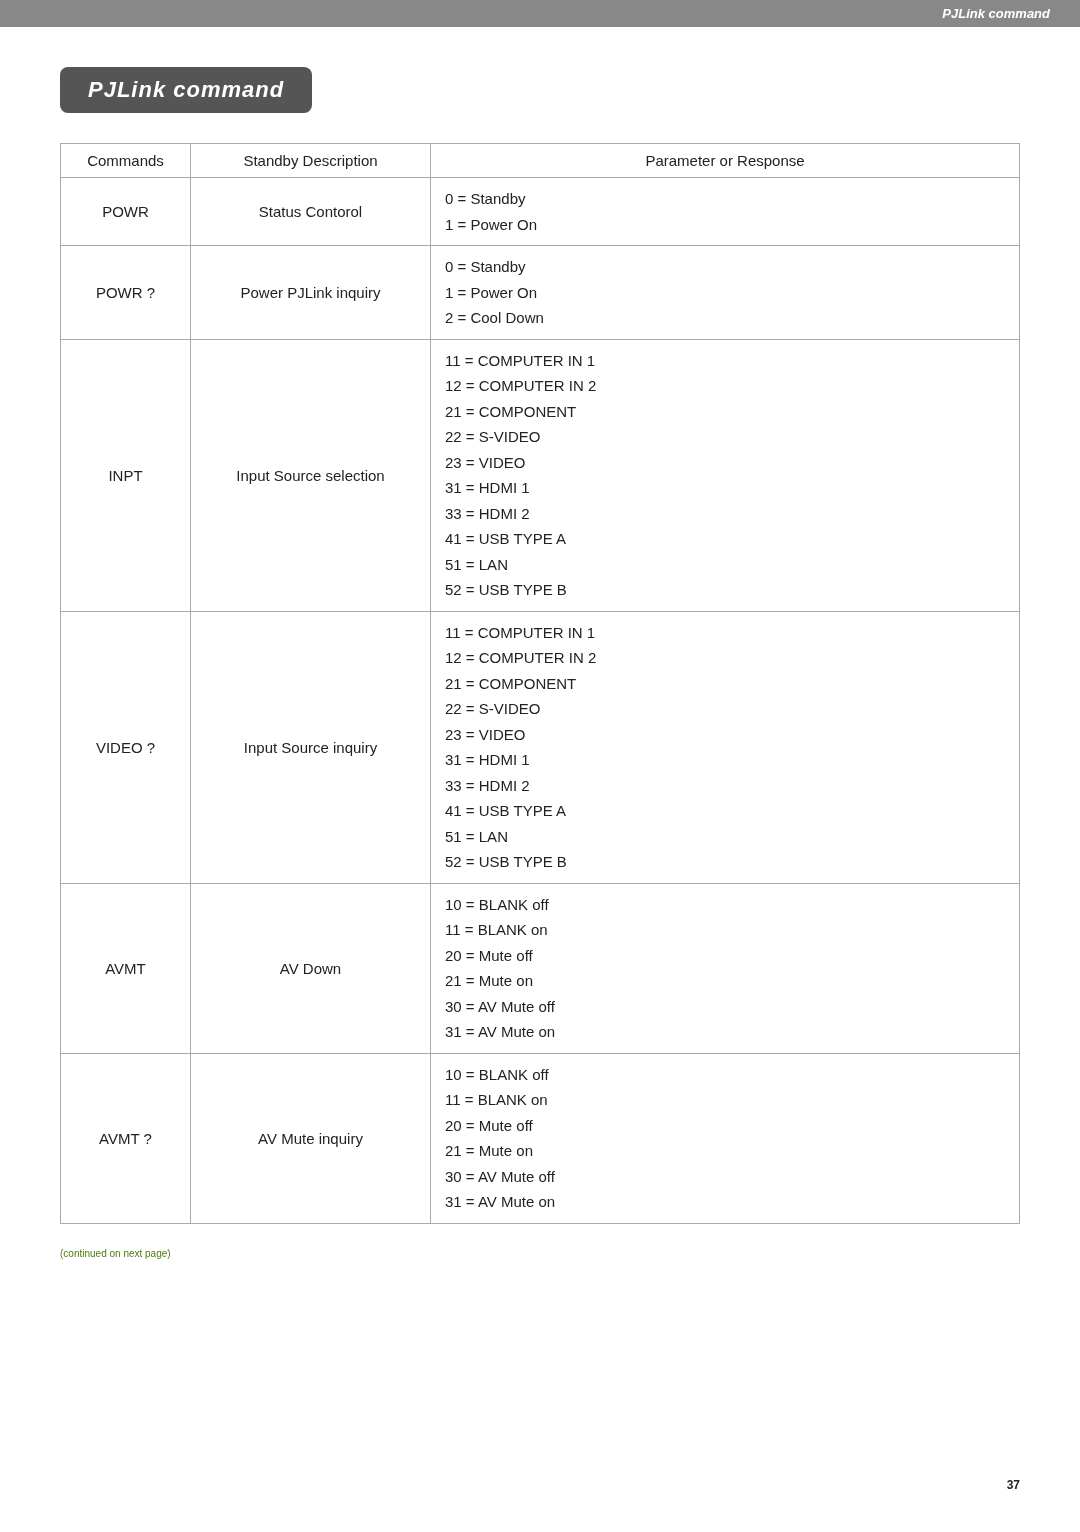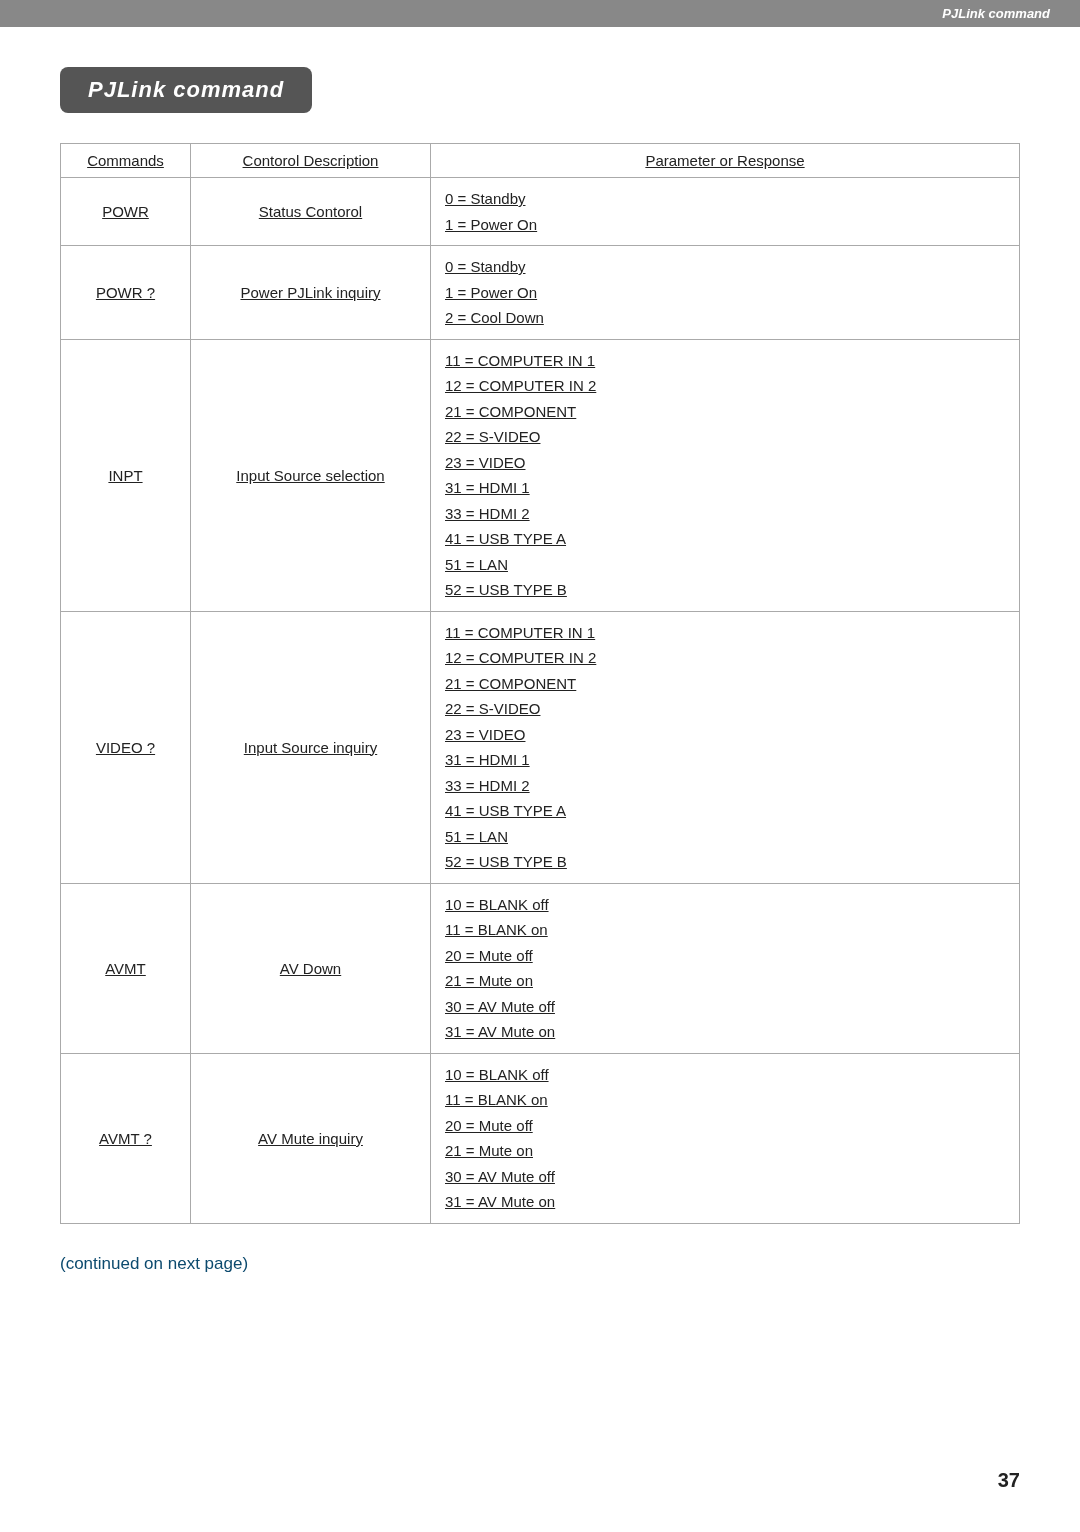--- a/index.html
+++ b/index.html
@@ -50,21 +50,20 @@
       border-collapse: collapse;
       border: 1.5px solid #aaa;
     }
 
     .main-table th,
     .main-table td {
       border: 1.5px solid #aaa;
       padding: 8px 14px;
       vertical-align: middle;
       text-align: left;
-      text-decoration: underline;
     }
 
     .main-table thead th {
       background: #fff;
       text-align: center;
       font-weight: normal;
       font-size: 15px;
       border-bottom: 1.5px solid #aaa;
     }
 
@@ -94,50 +93,50 @@
     .main-table tbody td.col-desc {
       text-align: center;
     }
 
     .param-line {
       display: block;
       line-height: 1.7;
     }
 
     .footer-note {
-      margin-top: 30px;
-      font-size: 17px;
-      color: #0c4a6e;
+      margin-top: 24px;
+      font-size: 10px;
+      color: #4d7c0f;
     }
 
     .page-number {
       position: absolute;
       bottom: 40px;
       right: 60px;
-      font-size: 20px;
+      font-size: 12px;
       font-weight: bold;
       color: #222;
     }
   </style>
 </head>
 <body>
 
 <div class="header-bar">
   <span>PJLink command</span>
 </div>
 
 <div class="page-content">
 
   <div class="title-box">PJLink command</div>
 
   <table class="main-table">
     <thead>
       <tr>
         <th class="col-cmd">Commands</th>
-        <th class="col-desc">Contorol Description</th>
+        <th class="col-desc">Standby Description</th>
         <th class="col-param">Parameter or Response</th>
       </tr>
     </thead>
     <tbody id="table-body">
     <tr>
           <td class="col-cmd">POWR</td>
           <td class="col-desc">Status Contorol</td>
           <td class="col-param">
             <span class="param-line">0 = Standby</span>
             <span class="param-line">1 = Power On</span>

